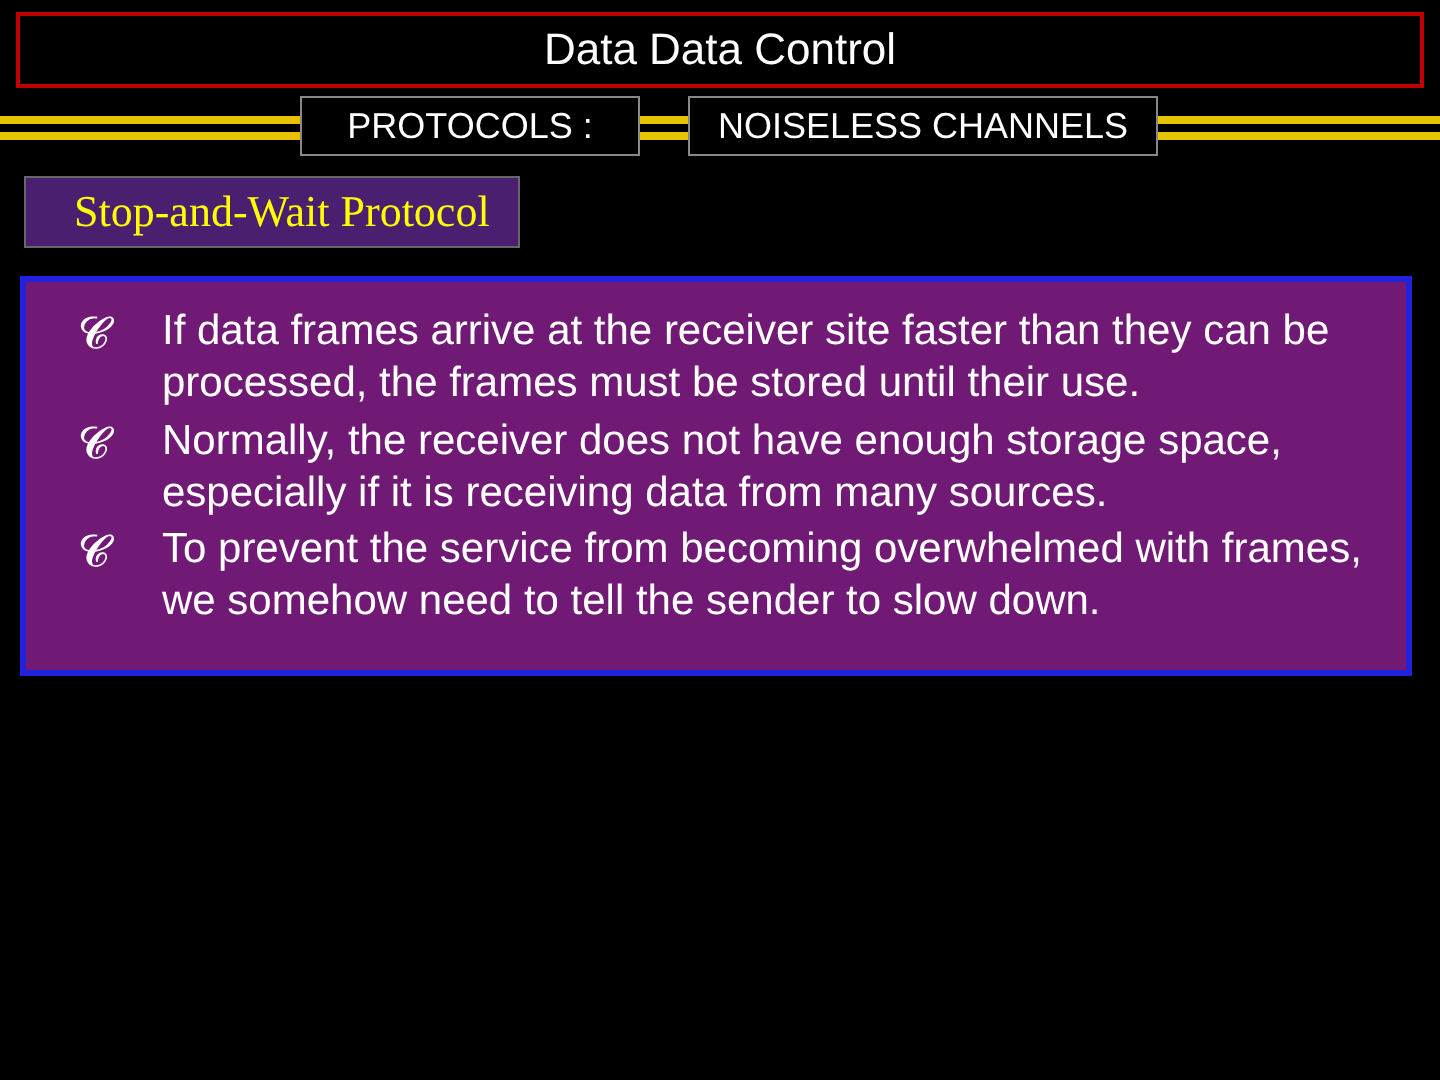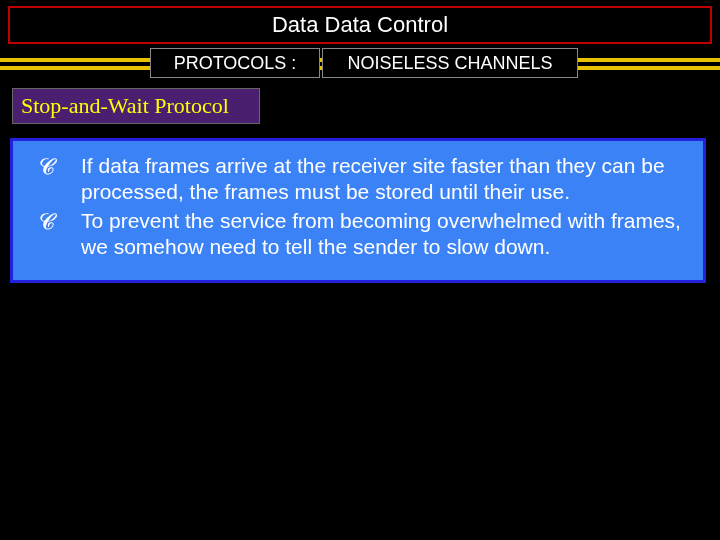--- a/index.html
+++ b/index.html
@@ -61,46 +61,46 @@
   }
   .protocol-box {
     left: 150px;
     width: 170px;
   }
   .protocol-text {
     color: #fff;
     font-size: 18px;
   }
   .channel-box {
-    left: 322px;
-    width: 256px;
+    left: 344px;
+    width: 235px;
   }
   .channel-text {
     color: #fff;
     font-size: 18px;
   }
   .subhead-box {
     margin: 8px 0 0 12px;
     width: 248px;
     height: 36px;
     background: #4b1f6f;
     border: 1px solid #666;
     display: flex;
     align-items: center;
-    padding-left: 8px;
+    padding-left: 24px;
   }
   .subhead-text {
     color: #ffff00;
     font-family: "Times New Roman", Times, serif;
     font-size: 22px;
   }
   .content-box {
     margin: 14px 14px 0 10px;
     border: 3px solid #2222dd;
-    background: #3b82f6;
+    background: #701a75;
     padding: 12px 14px 18px 14px;
   }
   ul.bullets {
     list-style: none;
   }
   ul.bullets li {
     position: relative;
     padding-left: 54px;
     color: #fff;
     font-size: 21px;
@@ -133,15 +133,16 @@
   </div>
 </div>
 
 <div class="subhead-box">
   <span class="subhead-text">Stop-and-Wait Protocol</span>
 </div>
 
 <div class="content-box">
   <ul class="bullets">
     <li>If data frames arrive at the receiver site faster than they can be processed, the frames must be stored until their use.</li>
+    <li>Normally, the receiver does not have enough storage space, especially if it is receiving data from many sources.</li>
     <li>To prevent the service from becoming overwhelmed with frames, we somehow need to tell the sender to slow down.</li>
   </ul>
 </div>
 
 </body></html>

